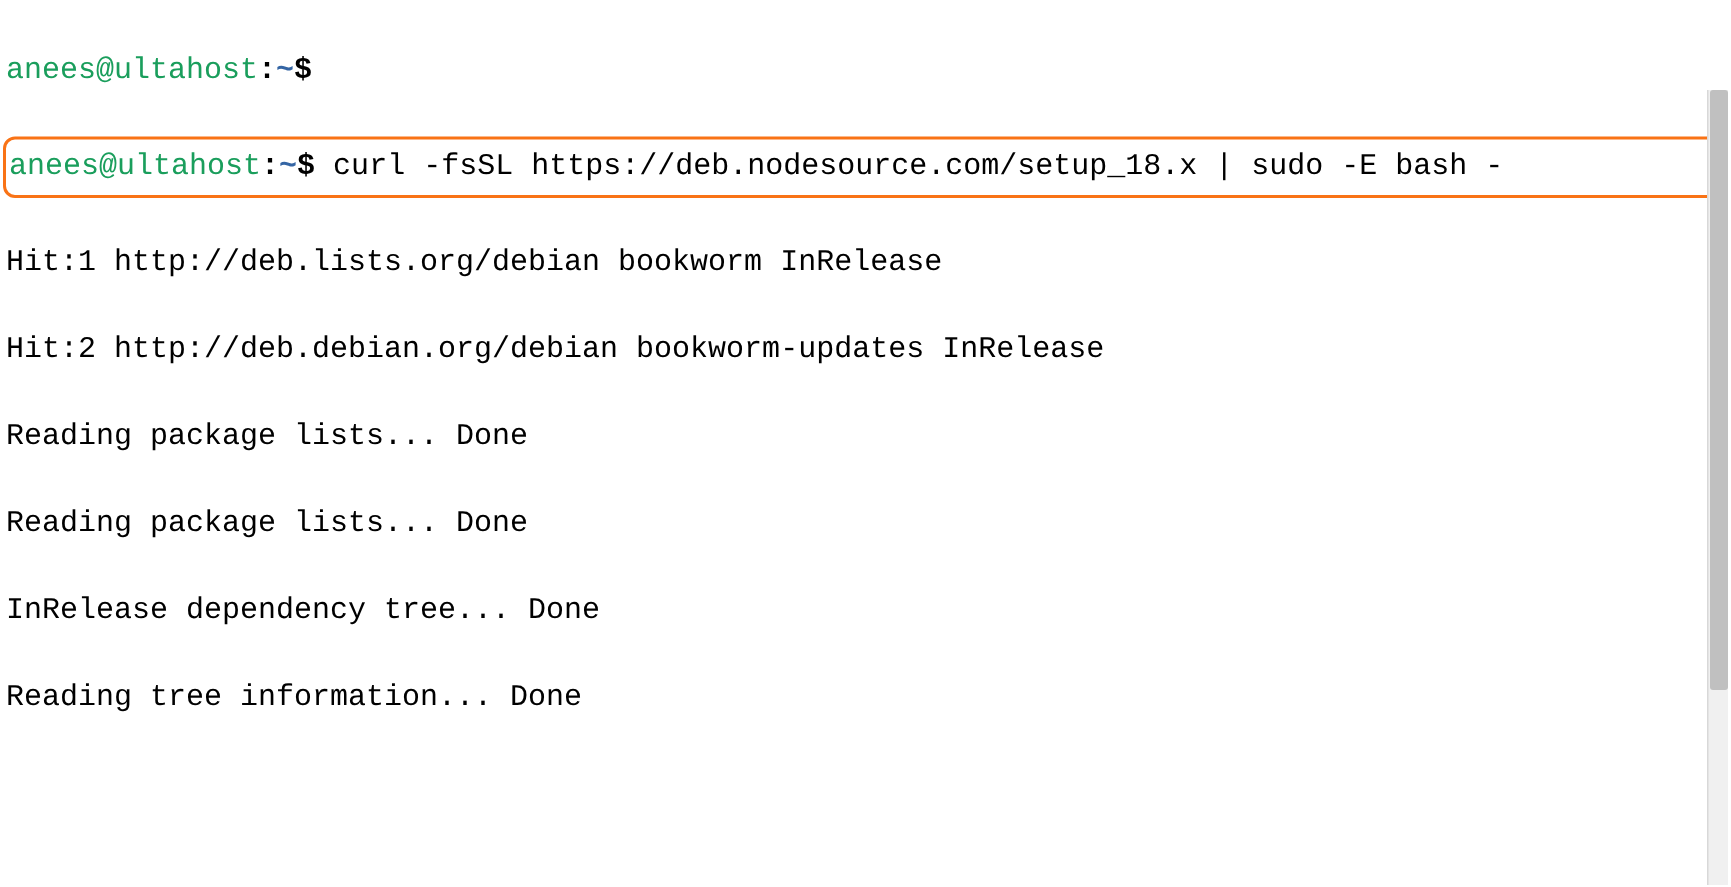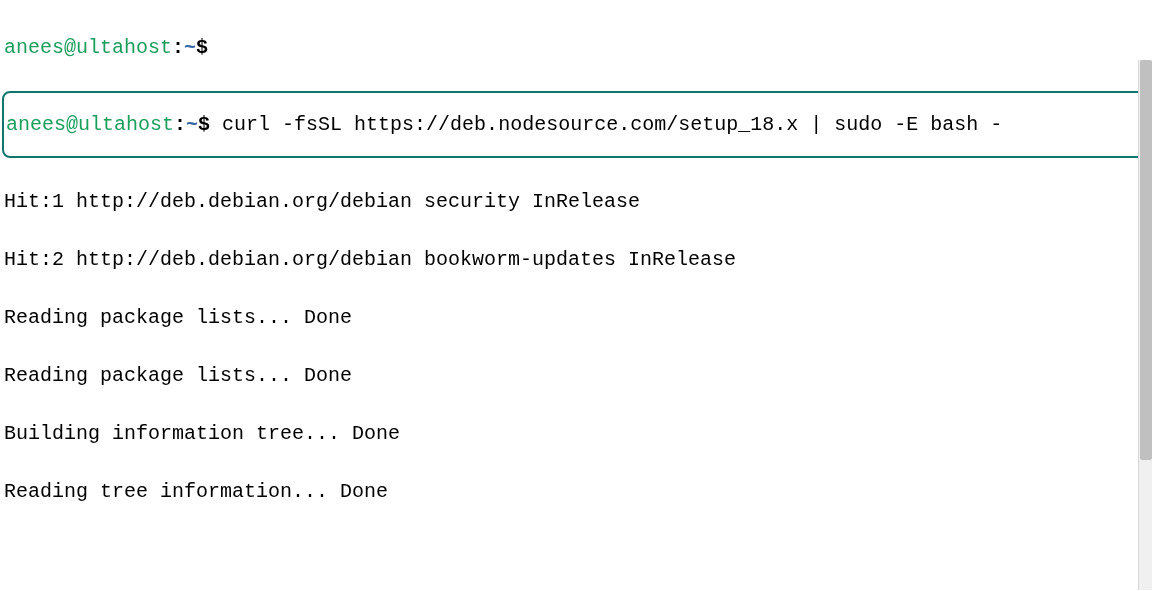--- a/index.html
+++ b/index.html
@@ -36,23 +36,23 @@
       font-weight: bold;
     }
     .prompt-dollar {
       color: #000000;
       font-weight: bold;
     }
     .cmd-text {
       color: #000000;
     }
     .highlight-box {
-      border: 2px solid #0f766e;
+      border: 2px solid #f97316;
       border-radius: 8px;
-      padding: 17px 2px;
+      padding: 4px 2px;
       margin: 0 -2px;
       display: block;
     }
     .status-line {
       color: #1a9e8c;
     }
     .output-line {
       color: #000000;
     }
     .scrollbar {
@@ -73,25 +73,25 @@
       background: #c0c0c0;
       border-radius: 2px;
     }
   </style>
 </head>
 <body>
 
 <div class="terminal">
 <div><span class="prompt-user">anees@ultahost</span><span class="prompt-colon">:</span><span class="prompt-path">~</span><span class="prompt-dollar">$</span></div>
 <div class="highlight-box"><span class="prompt-user">anees@ultahost</span><span class="prompt-colon">:</span><span class="prompt-path">~</span><span class="prompt-dollar">$</span><span class="cmd-text"> curl -fsSL https://deb.nodesource.com/setup_18.x | sudo -E bash -</span></div>
-<div class="output-line">Hit:1 http://deb.debian.org/debian security InRelease</div>
+<div class="output-line">Hit:1 http://deb.lists.org/debian bookworm InRelease</div>
 <div class="output-line">Hit:2 http://deb.debian.org/debian bookworm-updates InRelease</div>
 <div class="output-line">Reading package lists... Done</div>
 <div class="output-line">Reading package lists... Done</div>
-<div class="output-line">Building information tree... Done</div>
+<div class="output-line">InRelease dependency tree... Done</div>
 <div class="output-line">Reading tree information... Done</div>
 
 
 
 
 
 
 
 </div>
 

